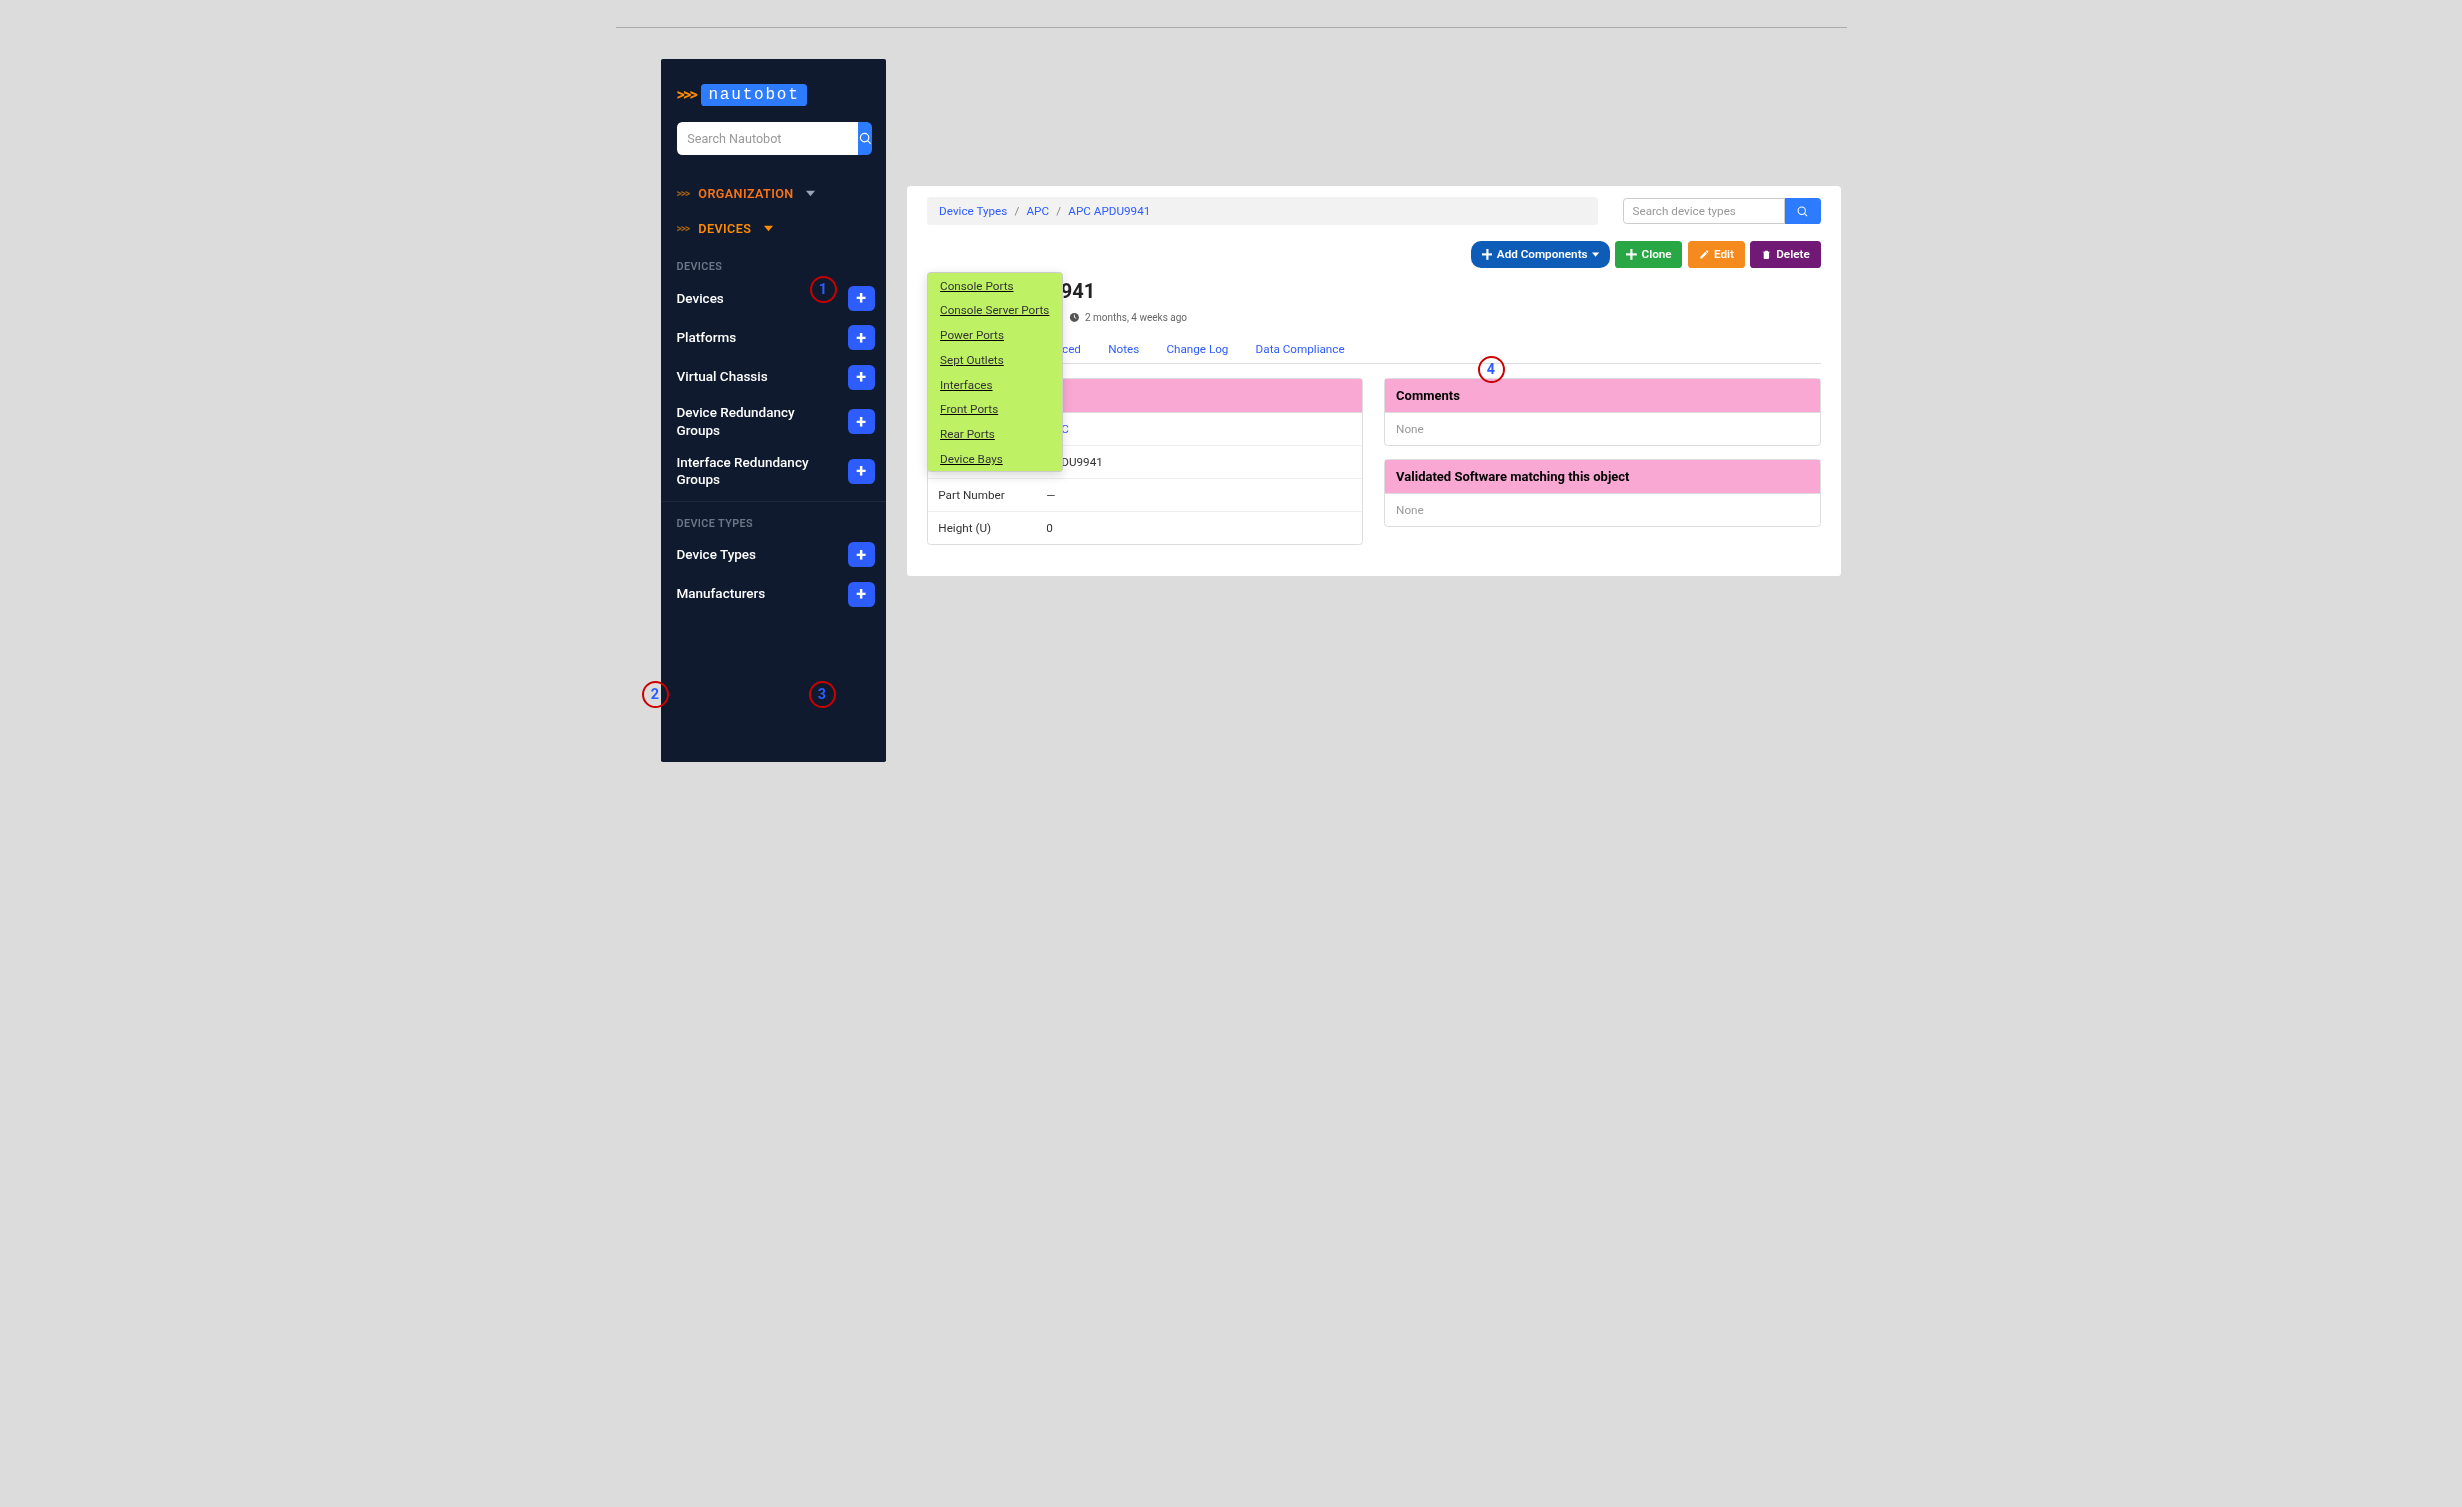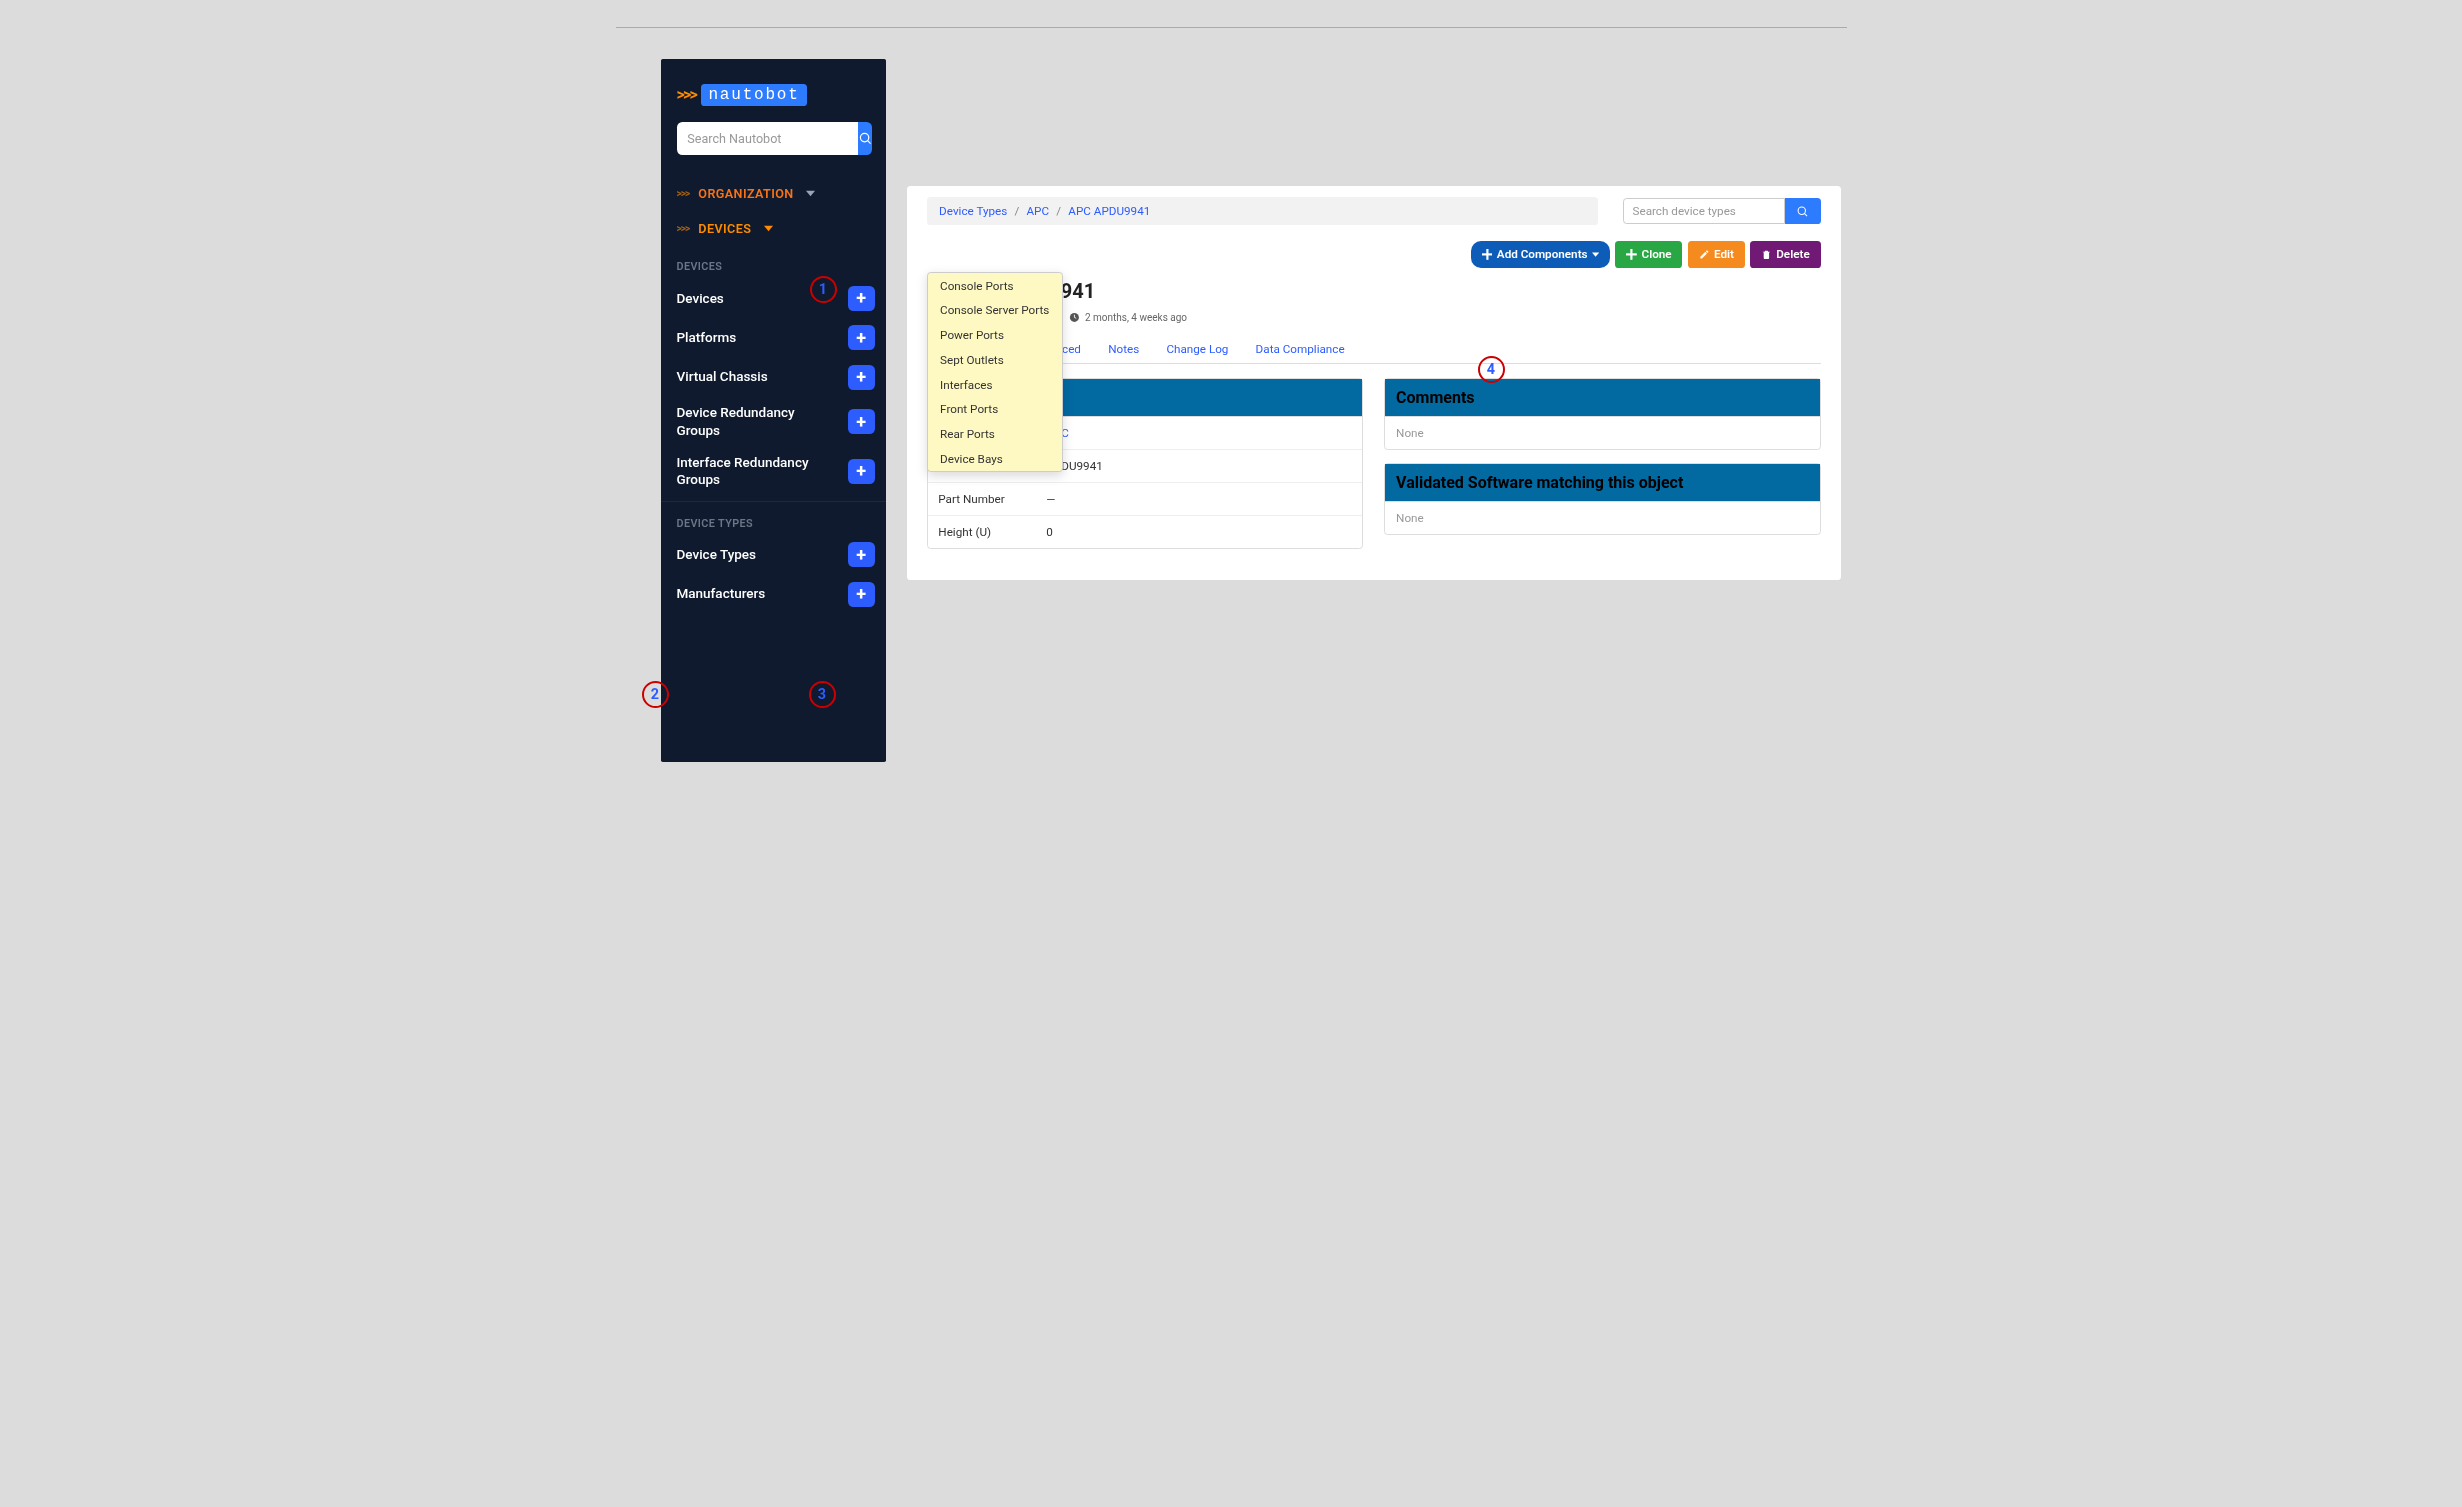--- a/index.html
+++ b/index.html
@@ -61,31 +61,31 @@
 .meta-row svg { width: 10.8px; height: 10.8px; fill: #555; }
 .meta-row .sep { color: #999; }
 
 .tabs { display: flex; border-bottom: 0.9px solid #ddd; margin-bottom: 14.4px; }
 .tab { padding: 7.2px 12.6px; font-size: 11.7px; color: #2d5cff; cursor: pointer; border: 0.9px solid transparent; border-bottom: none; }
 .tab.active { color: #2d5cff; border-color: #ddd; border-radius: 3.6px 3.6px 0 0; background: #fff; position: relative; top: 0.9px; }
 
 .content-cols { display: flex; gap: 21.6px; }
 .col { flex: 1; }
 .panel { border: 0.9px solid #ddd; border-radius: 3.6px; margin-bottom: 12.6px; }
-.panel-head { background: #0369a1; padding: 9px 10.8px; font-size: 16px; font-weight: 700; border-bottom: 0.9px solid #ddd; }
+.panel-head { background: #f9a8d4; padding: 9px 10.8px; font-size: 13px; font-weight: 700; border-bottom: 0.9px solid #ddd; }
 .panel-body { padding: 0; }
 .kv-row { display: flex; padding: 9px 10.8px; font-size: 11.7px; border-bottom: 0.9px solid #eee; }
 .kv-row:last-child { border-bottom: none; }
 .kv-row .k { width: 108px; color: #333; }
 .kv-row .v { color: #333; }
 .kv-row .v a { color: #2d5cff; text-decoration: none; }
 .panel-body.simple { padding: 9px 10.8px; font-size: 11.7px; color: #999; }
 
 
-.dropdown { position: absolute; background: #fef9c3; border: 0.9px solid #ccc; border-radius: 3.6px; box-shadow: 0 3.6px 10.8px rgba(0,0,0,0.15); min-width: 117px; z-index: 100; }
+.dropdown { position: absolute; background: #bef264; border: 0.9px solid #ccc; border-radius: 3.6px; box-shadow: 0 3.6px 10.8px rgba(0,0,0,0.15); min-width: 117px; z-index: 100; text-decoration: underline; }
 .dropdown-item { padding: 5.4px 12.6px; font-size: 11.7px; color: #333; cursor: pointer; white-space: nowrap; }
 
 
 .anno { position: absolute; width: 27px; height: 27px; border: 2.7px solid #c00; border-radius: 50%; display: flex; align-items: center; justify-content: center; font-size: 14.4px; font-weight: 700; color: #2d5cff; z-index: 200; pointer-events: none; }
 </style>
 </head>
 <body>
 
 <div class="canvas">
 

